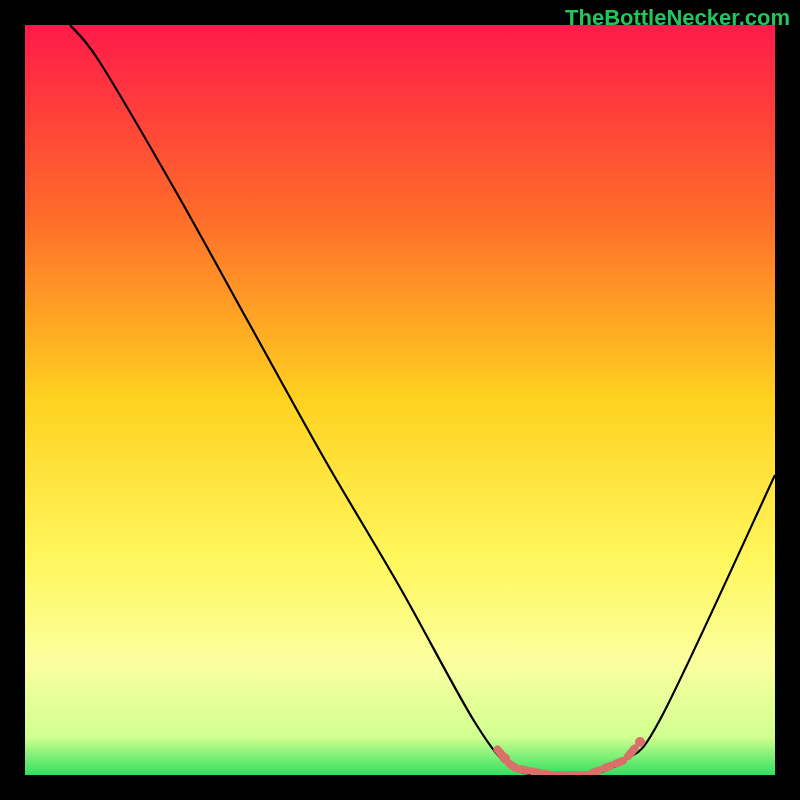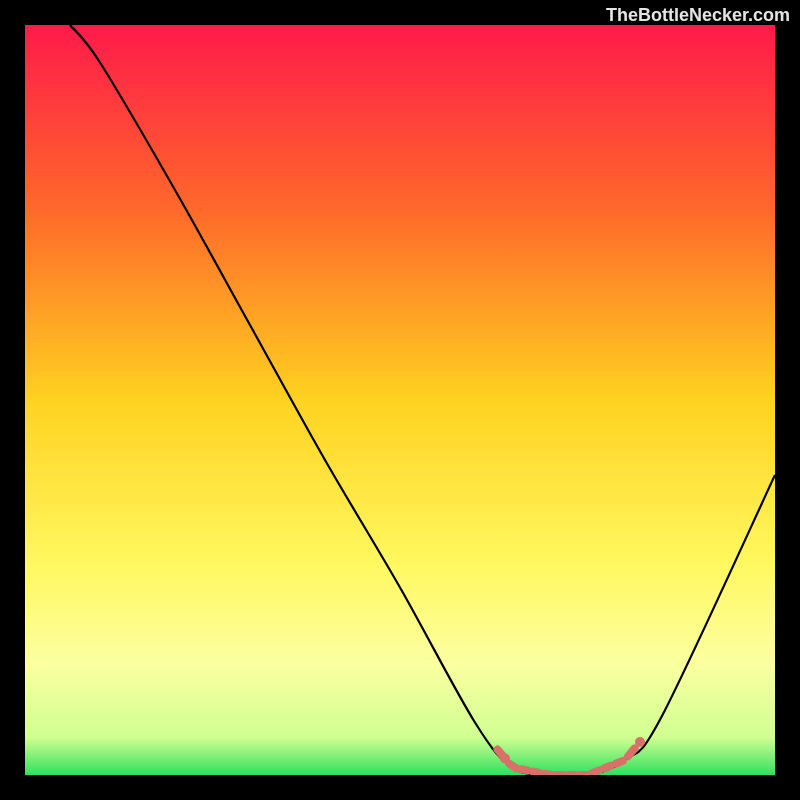--- a/index.html
+++ b/index.html
@@ -8,22 +8,22 @@
   width: 800px;
   height: 800px;
   background: #000;
   font-family: Arial, sans-serif;
   overflow: hidden;
 }
 .watermark {
   position: absolute;
   top: 5px;
   right: 10px;
-  color: #e5e5e5;
-  font-size: 18px;
+  color: #22c55e;
+  font-size: 22px;
   font-weight: bold;
   z-index: 10;
 }
 .plot-area {
   position: absolute;
   left: 25px;
   top: 25px;
   width: 750px;
   height: 750px;
 }

